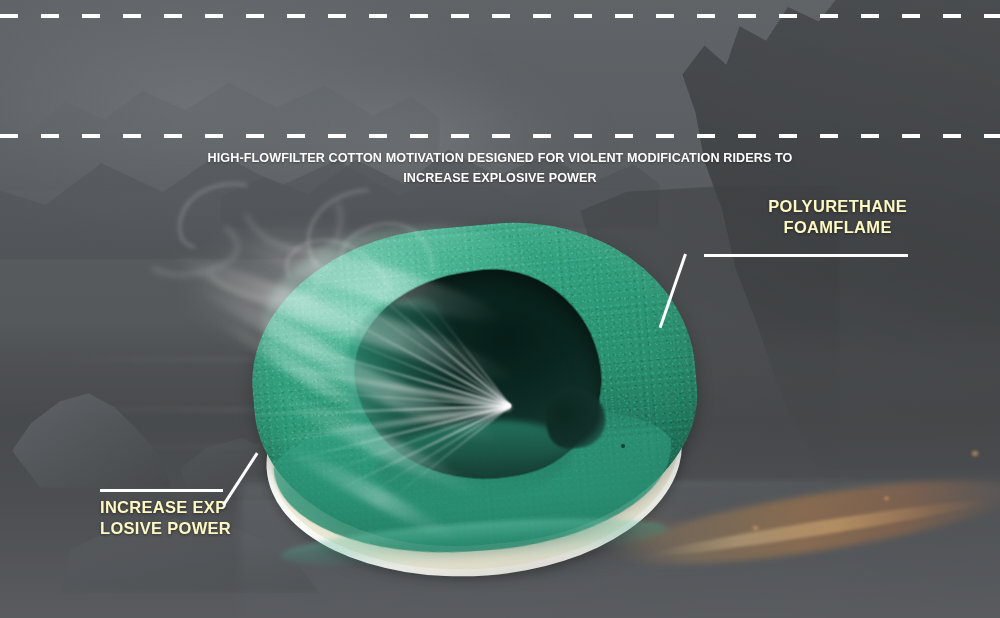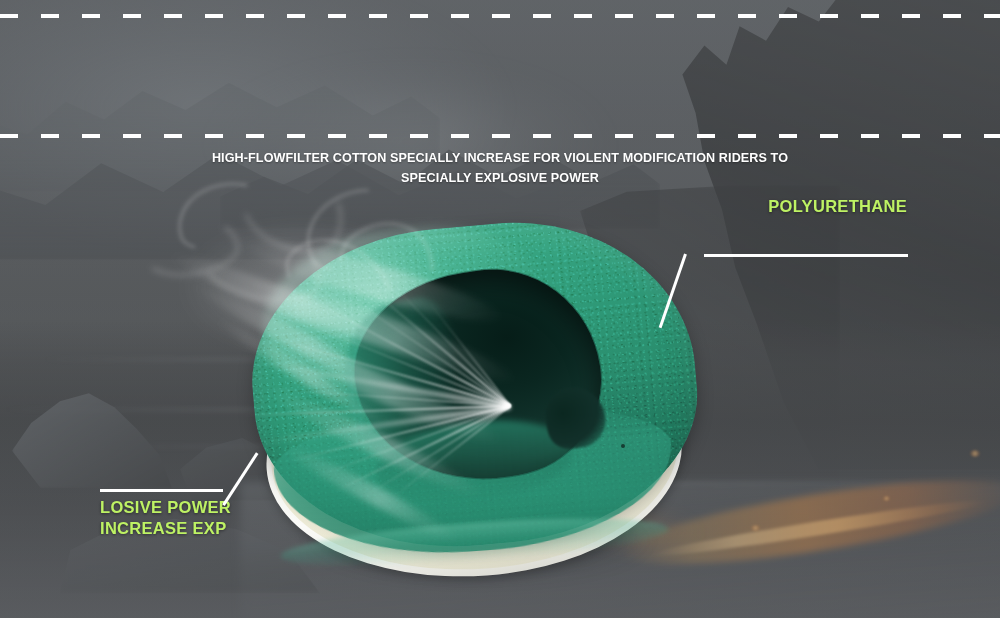--- a/index.html
+++ b/index.html
@@ -243,21 +243,21 @@
     color: #ffffff;
     letter-spacing: 0.1px;
     text-shadow: 0 1px 2px rgba(0,0,0,0.35);
   }
   .subhead span { display: block; }
 
   
   .callout-text {
     position: absolute;
     font-weight: bold;
-    color: #bef264;
+    color: #fef9c3;
     font-size: 16.5px;
     line-height: 1.28;
     letter-spacing: 0.3px;
     text-shadow: 0 1px 3px rgba(0,0,0,0.45);
   }
   .callout-right {
     right: 93px;
     top: 196px;
     text-align: center;
   }
@@ -601,30 +601,31 @@
     <div class="veil-sweep" style="left:4%; top:44%; width:262px; height:26px; transform: rotate(24deg);"></div>
     <div class="veil-sweep" style="left:8%; top:64%; width:232px; height:22px; transform: rotate(26deg);"></div>
     <div class="veil-sweep" style="left:12%;top:82%; width:196px; height:18px; transform: rotate(28deg);"></div>
   </div>
 
   <div class="dash-line dash-top"></div>
   <div class="dash-line dash-mid"></div>
 
 
   <div class="subhead">
-    <span>HIGH-FLOWFILTER COTTON SPECIALLY INCREASE FOR VIOLENT MODIFICATION RIDERS TO</span>
-    <span>SPECIALLY EXPLOSIVE POWER</span>
+    <span>HIGH-FLOWFILTER COTTON MOTIVATION DESIGNED FOR VIOLENT MODIFICATION RIDERS TO</span>
+    <span>INCREASE EXPLOSIVE POWER</span>
   </div>
 
   <div class="callout-text callout-right">
     <span>POLYURETHANE</span>
+    <span>FOAMFLAME</span>
   </div>
   <div class="leader leader-r-h"></div>
   <div class="leader leader-r-d"></div>
 
   <div class="callout-text callout-left">
+    <span>INCREASE EXP</span>
     <span>LOSIVE POWER</span>
-    <span>INCREASE EXP</span>
   </div>
   <div class="leader leader-l-h"></div>
   <div class="leader leader-l-d"></div>
 
 </div>
 
 </body></html>

